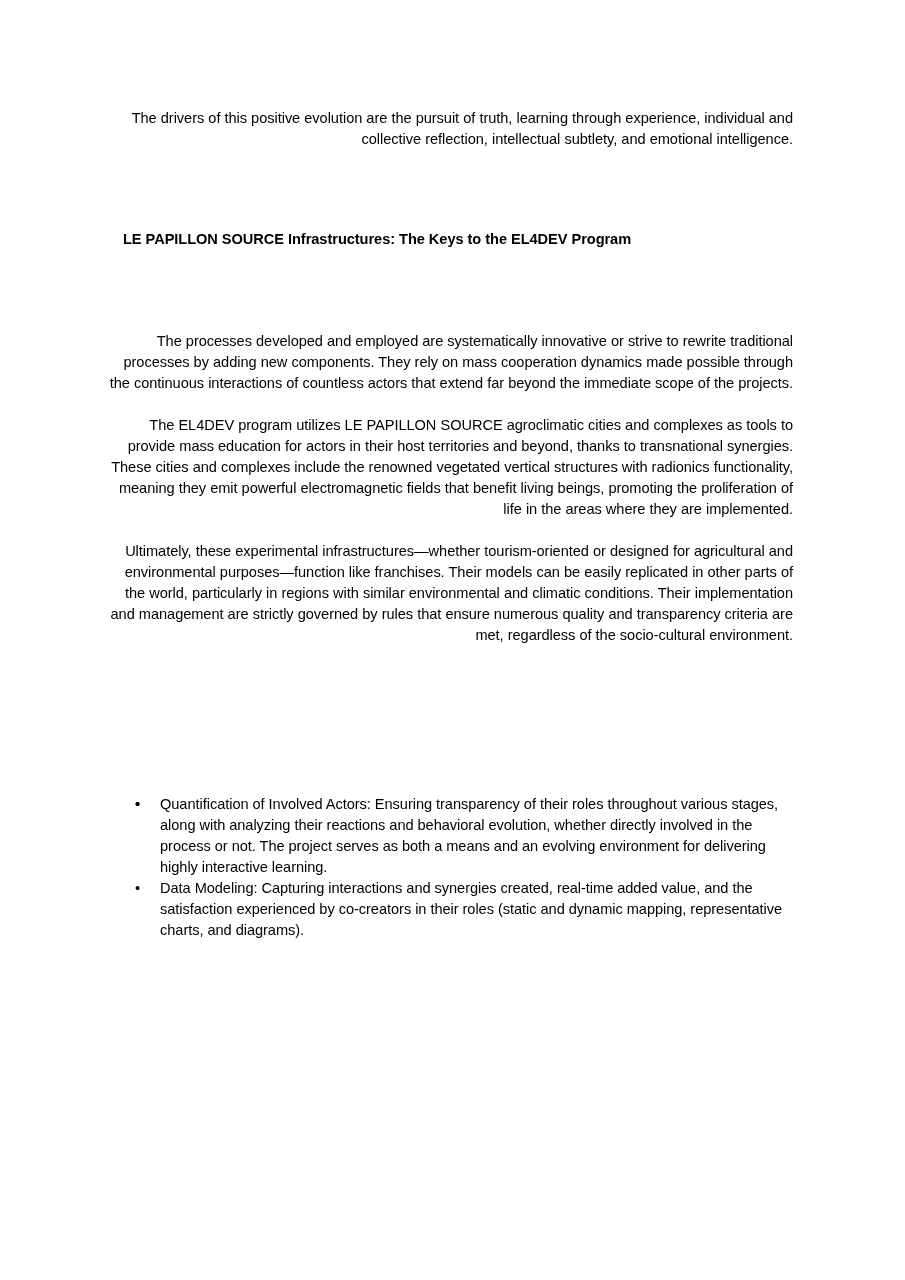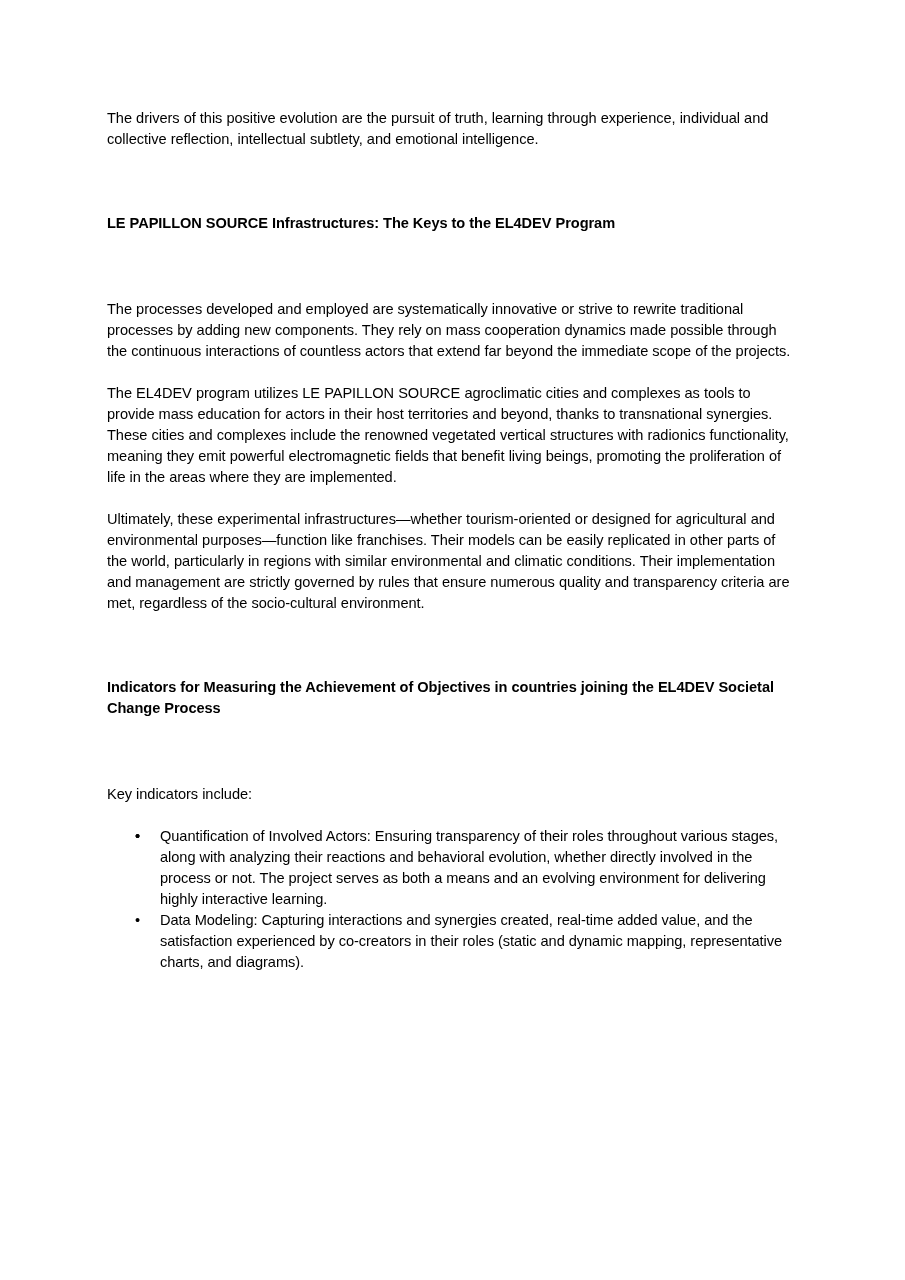--- a/index.html
+++ b/index.html
@@ -27,31 +27,31 @@
   .content {
     position: absolute;
     left: 107px;
     top: 108px;
     width: 686px;
   }
 
   .para {
     font-size: 14.6px;
     line-height: 21px;
-    text-align: left;
+    text-align: right;
     margin: 0;
     letter-spacing: -0.05px;
     word-spacing: 0.1px;
   }
 
   .heading {
     font-size: 14.6px;
     line-height: 21.5px;
     font-weight: bold;
-    margin: 0;
+    margin: 16px;
     letter-spacing: -0.05px;
   }
   .gap-md { height: 63px; }
   .gap-lg { height: 64px; }
   .gap-xl { height: 63px; }
   .gap-para { height: 21px; }
 
   .bullet-list {
     list-style: none;
     margin: 0;
@@ -94,25 +94,23 @@
     <div class="gap-para"></div>
 
     <p class="para">The EL4DEV program utilizes LE PAPILLON SOURCE agroclimatic cities and complexes as tools to provide mass education for actors in their host territories and beyond, thanks to transnational synergies. These cities and complexes include the renowned vegetated vertical structures with radionics functionality, meaning they emit powerful electromagnetic fields that benefit living beings, promoting the proliferation of life in the areas where they are implemented.</p>
 
     <div class="gap-para"></div>
 
     <p class="para">Ultimately, these experimental infrastructures—whether tourism-oriented or designed for agricultural and environmental purposes—function like franchises. Their models can be easily replicated in other parts of the world, particularly in regions with similar environmental and climatic conditions. Their implementation and management are strictly governed by rules that ensure numerous quality and transparency criteria are met, regardless of the socio-cultural environment.</p>
 
     <div class="gap-xl"></div>
 
-    <p class="heading">Indicators for Measuring the Achievement of Objectives in countries joining the EL4DEV Societal Change Process</p>
 
     <div class="gap-lg"></div>
 
-    <p class="para">Key indicators include:</p>
 
     <div class="gap-para"></div>
 
     <ul class="bullet-list">
       <li class="bullet-item">
         <span class="bullet-marker">•</span>
       </li>
       <li class="bullet-item">
         <span class="bullet-marker">•</span>
         <span>Quantification of Involved Actors: Ensuring transparency of their roles throughout various stages, along with analyzing their reactions and behavioral evolution, whether directly involved in the process or not. The project serves as both a means and an evolving environment for delivering highly interactive learning.</span>

